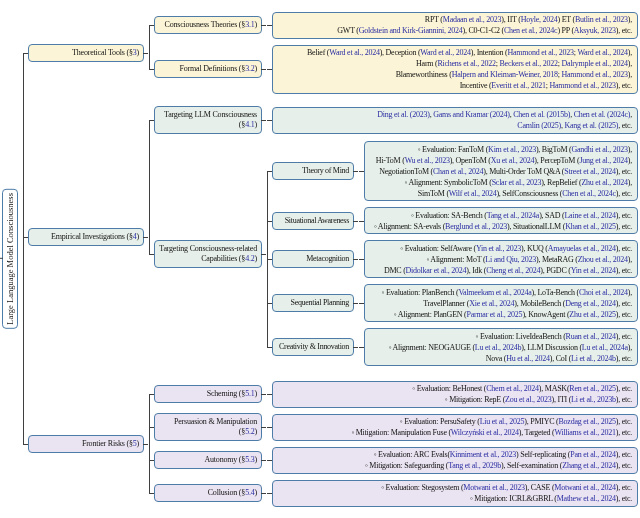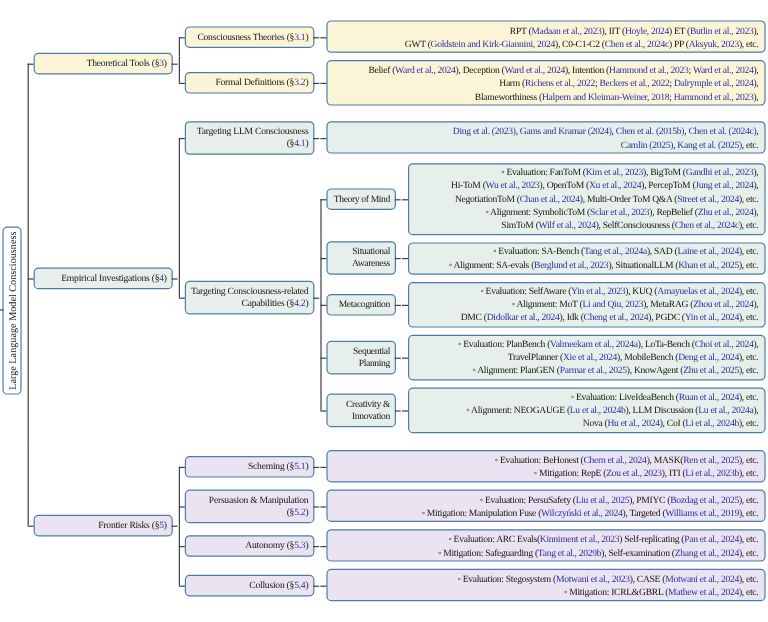--- a/index.html
+++ b/index.html
@@ -28,21 +28,21 @@
     padding:3px 4px;text-align:right;
   }
   .pbox{margin-right:5px}
   .pbox::after{content:"";position:absolute;left:100%;top:50%;width:5px;height:0;border-top:1px solid var(--line)}
   .rootbox{
     writing-mode:vertical-rl;transform:rotate(180deg);
     font-size:8.5px;letter-spacing:0;text-align:center;padding:3px 2px;border-radius:4px;
   }
   .l1{width:116px}
   .l2{width:108px}
-  .l3{width:58px;letter-spacing:-0.3px}
+  .l3{width:82px;letter-spacing:-0.3px}
   .content{
     flex:1;min-width:0;border:1px solid var(--border);border-radius:4px;
     font-size:8px;line-height:11px;letter-spacing:-0.25px;
     padding:1.5px 5px;overflow:hidden;text-align:right;
   }
   .line{white-space:nowrap}
   .cite{color:var(--cite)}
   .bg-yellow{background:var(--yellow)}
   .bg-green{background:var(--green)}
   .bg-purple{background:var(--purple)}
@@ -70,20 +70,21 @@
             </div>
           </div>
           <div class="kid branch">
             <div class="nodebox l2 pbox bg-yellow">Formal Definitions (§<span class="cite">3.2</span>)</div>
             <div class="kids">
               <div class="kid branch">
                 <div class="content bg-yellow">
                     <div class="line">Belief (<span class="cite">Ward et al., 2024</span>), Deception (<span class="cite">Ward et al., 2024</span>), Intention (<span class="cite">Hammond et al., 2023</span>; <span class="cite">Ward et al., 2024</span>),</div>
                     <div class="line">Harm (<span class="cite">Richens et al., 2022</span>; <span class="cite">Beckers et al., 2022</span>; <span class="cite">Dalrymple et al., 2024</span>),</div>
                     <div class="line">Blameworthiness (<span class="cite">Halpern and Kleiman-Weiner, 2018</span>; <span class="cite">Hammond et al., 2023</span>),</div>
+                    <div class="line">Incentive (<span class="cite">Everitt et al., 2021</span>; <span class="cite">Hammond et al., 2023</span>), etc.</div>
                   </div>
               </div>
             </div>
           </div>
         </div>
       </div>
 
       <div class="kid branch">
         <div class="nodebox l1 pbox bg-green">Empirical Investigations (§<span class="cite">4</span>)</div>
         <div class="kids">
@@ -186,21 +187,21 @@
                   </div>
               </div>
             </div>
           </div>
           <div class="kid branch">
             <div class="nodebox l2 pbox bg-purple">Persuasion &amp; Manipulation (§<span class="cite">5.2</span>)</div>
             <div class="kids">
               <div class="kid branch">
                 <div class="content bg-purple">
                     <div class="line">◦ Evaluation: PersuSafety (<span class="cite">Liu et al., 2025</span>), PMIYC (<span class="cite">Bozdag et al., 2025</span>), etc.</div>
-                    <div class="line">◦ Mitigation: Manipulation Fuse (<span class="cite">Wilczyński et al., 2024</span>), Targeted (<span class="cite">Williams et al., 2019</span>), etc.</div>
+                    <div class="line">◦ Mitigation: Manipulation Fuse (<span class="cite">Wilczyński et al., 2024</span>), Targeted (<span class="cite">Williams et al., 2021</span>), etc.</div>
                   </div>
               </div>
             </div>
           </div>
           <div class="kid branch">
             <div class="nodebox l2 pbox bg-purple">Autonomy (§<span class="cite">5.3</span>)</div>
             <div class="kids">
               <div class="kid branch">
                 <div class="content bg-purple">
                     <div class="line">◦ Evaluation: ARC Evals(<span class="cite">Kinniment et al., 2023</span>) Self-replicating (<span class="cite">Pan et al., 2024</span>), etc.</div>

